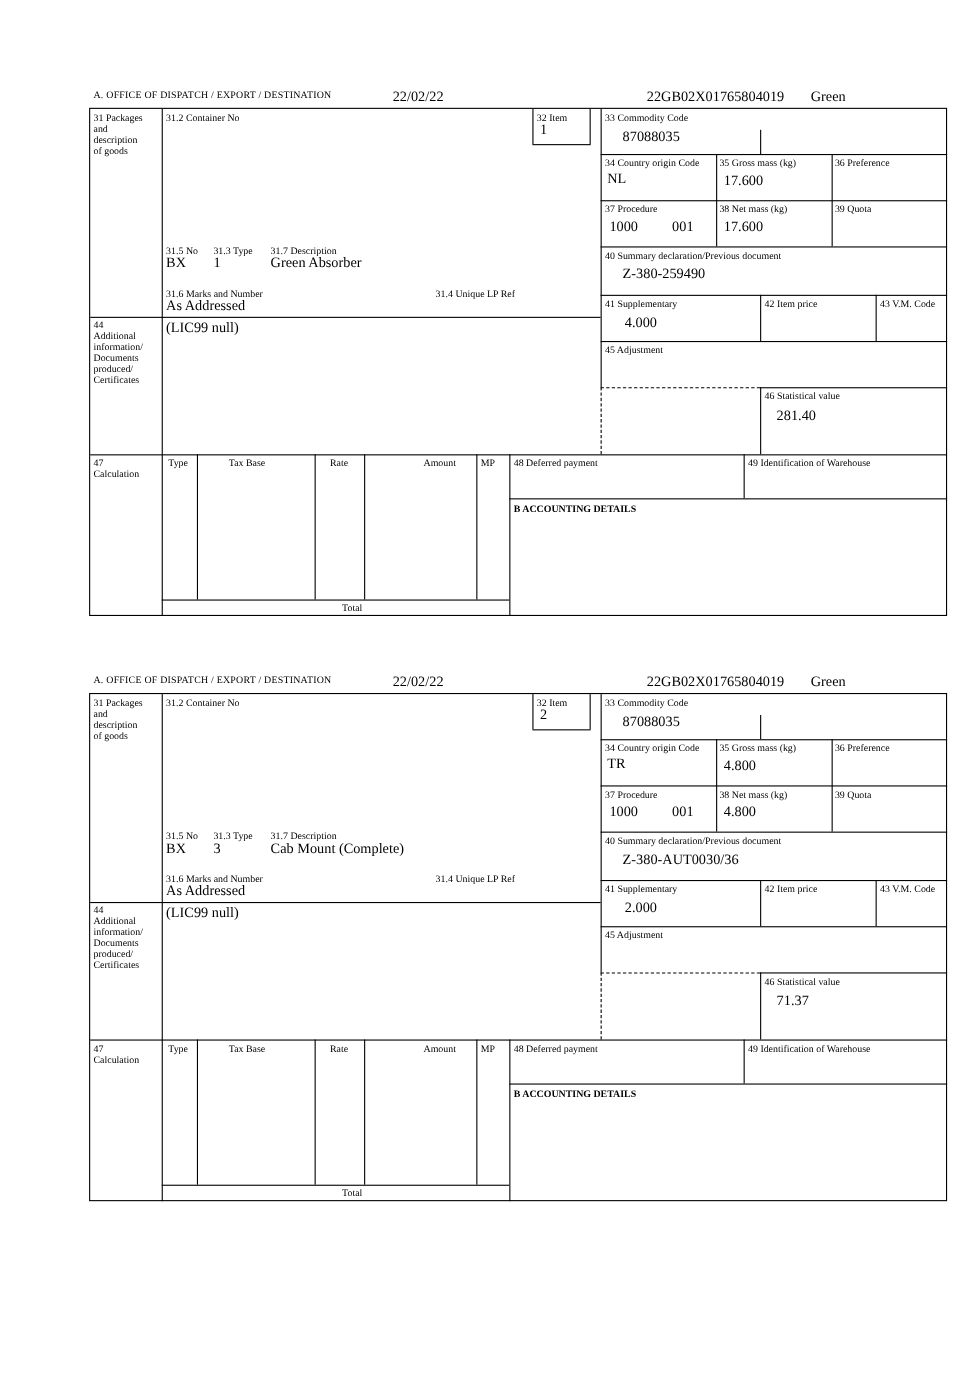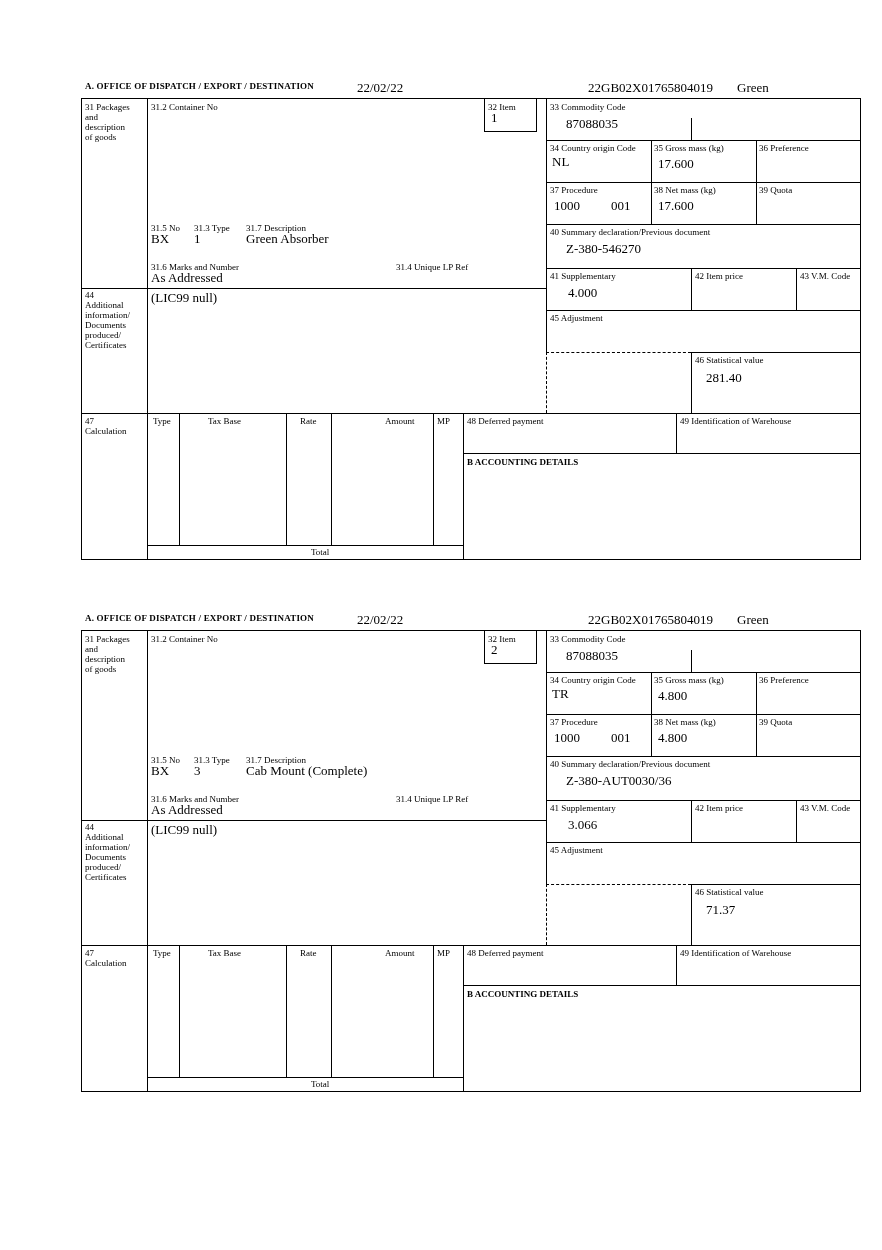--- a/index.html
+++ b/index.html
@@ -3,21 +3,21 @@
 <meta charset="utf-8">
 <style>
   * { margin:0; padding:0; box-sizing:border-box; }
   html,body { background:#fff; }
   body {
     width:882px; height:1250px; position:relative;
     font-family:"Liberation Serif", serif; color:#000;
   }
   #page { position:absolute; left:0; top:0; width:882px; height:1250px; background:#fff; }
   .decl { position:absolute; left:0; width:882px; height:500px; }
-  .hdr-title { position:absolute; font-size:9px; font-weight:bold; letter-spacing:0.2px; white-space:nowrap; }
+  .hdr-title { position:absolute; font-size:9px; font-weight:normal; letter-spacing:0.2px; white-space:nowrap; }
   .hdr-val { position:absolute; font-size:13px; white-space:nowrap; }
   .form { position:absolute; left:81px; top:18px; width:780px; height:462px; border:1px solid #000; }
   .ln { position:absolute; background:#000; }
   .h { height:1px; }
   .v { width:1px; }
   .hd { height:0; background:none; border-top:1px dashed #000; }
   .vd { width:0; background:none; border-left:1px dashed #000; }
   .lbl { position:absolute; font-size:9px; line-height:10px; white-space:nowrap; }
   .wrap { white-space:pre-line;font-family:Liberation Serif, serif; }
   .val { position:absolute; font-size:13px; line-height:14px; white-space:nowrap; }
@@ -100,21 +100,21 @@
       <div class="lbl" style="left:572px; top:44px">35 Gross mass (kg)</div>
       <div class="val" style="left:576px; top:58px">17.600</div>
       <div class="lbl" style="left:677px; top:44px">36 Preference</div>
       <div class="lbl" style="left:468px; top:86px">37 Procedure</div>
       <div class="val" style="left:472px; top:100px">1000</div>
       <div class="val" style="left:529px; top:100px">001</div>
       <div class="lbl" style="left:572px; top:86px">38 Net mass (kg)</div>
       <div class="val" style="left:576px; top:100px">17.600</div>
       <div class="lbl" style="left:677px; top:86px">39 Quota</div>
       <div class="lbl" style="left:468px; top:128px">40 Summary declaration/Previous document</div>
-      <div class="val" style="left:484px; top:143px">Z-380-546270</div>
+      <div class="val" style="left:484px; top:143px">Z-380-259490</div>
       <div class="lbl" style="left:468px; top:172px">41 Supplementary</div>
       <div class="val" style="left:486px; top:187px">4.000</div>
       <div class="lbl" style="left:613px; top:172px">42 Item price</div>
       <div class="lbl" style="left:718px; top:172px">43 V.M. Code</div>
       <div class="lbl" style="left:468px; top:214px">45 Adjustment</div>
       <div class="lbl" style="left:613px; top:256px">46 Statistical value</div>
       <div class="val" style="left:624px; top:272px">281.40</div>
 
       <div class="lbl" style="left:71px; top:317px">Type</div>
       <div class="lbl" style="left:126px; top:317px">Tax Base</div>
@@ -203,21 +203,21 @@
       <div class="lbl" style="left:677px; top:44px">36 Preference</div>
       <div class="lbl" style="left:468px; top:86px">37 Procedure</div>
       <div class="val" style="left:472px; top:100px">1000</div>
       <div class="val" style="left:529px; top:100px">001</div>
       <div class="lbl" style="left:572px; top:86px">38 Net mass (kg)</div>
       <div class="val" style="left:576px; top:100px">4.800</div>
       <div class="lbl" style="left:677px; top:86px">39 Quota</div>
       <div class="lbl" style="left:468px; top:128px">40 Summary declaration/Previous document</div>
       <div class="val" style="left:484px; top:143px">Z-380-AUT0030/36</div>
       <div class="lbl" style="left:468px; top:172px">41 Supplementary</div>
-      <div class="val" style="left:486px; top:187px">3.066</div>
+      <div class="val" style="left:486px; top:187px">2.000</div>
       <div class="lbl" style="left:613px; top:172px">42 Item price</div>
       <div class="lbl" style="left:718px; top:172px">43 V.M. Code</div>
       <div class="lbl" style="left:468px; top:214px">45 Adjustment</div>
       <div class="lbl" style="left:613px; top:256px">46 Statistical value</div>
       <div class="val" style="left:624px; top:272px">71.37</div>
 
       <div class="lbl" style="left:71px; top:317px">Type</div>
       <div class="lbl" style="left:126px; top:317px">Tax Base</div>
       <div class="lbl" style="left:218px; top:317px">Rate</div>
       <div class="lbl" style="left:303px; top:317px">Amount</div>

